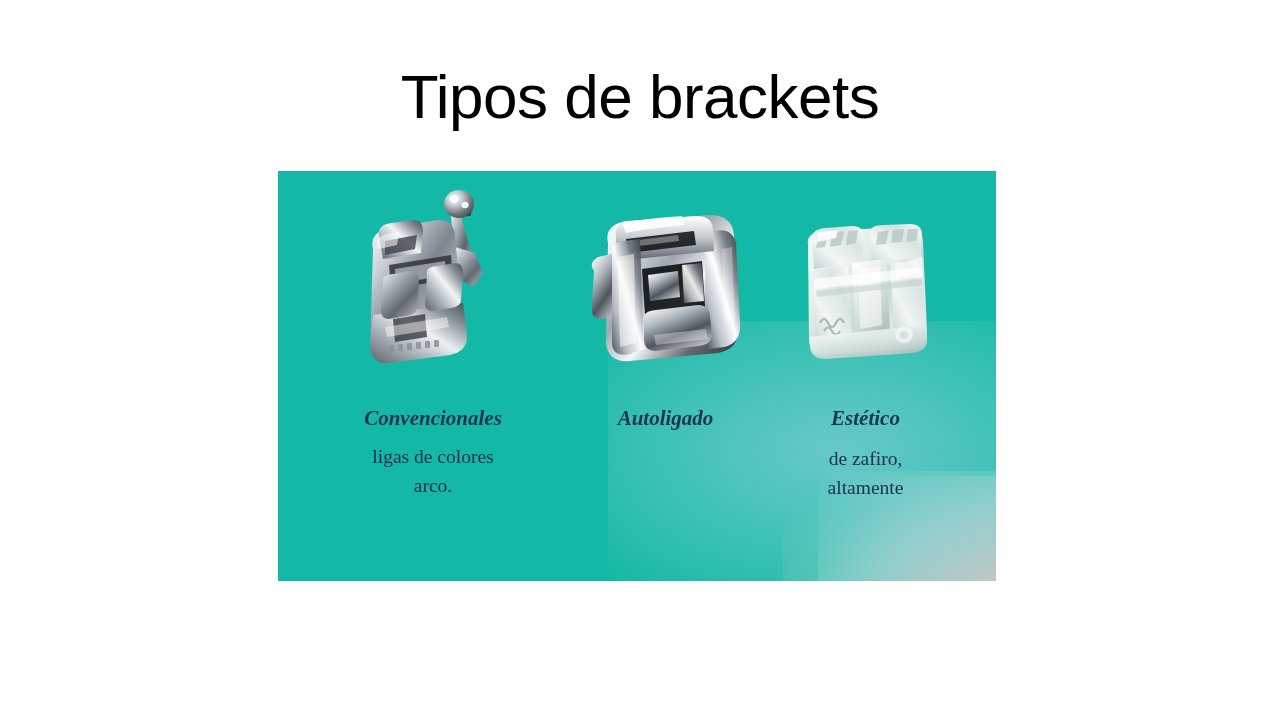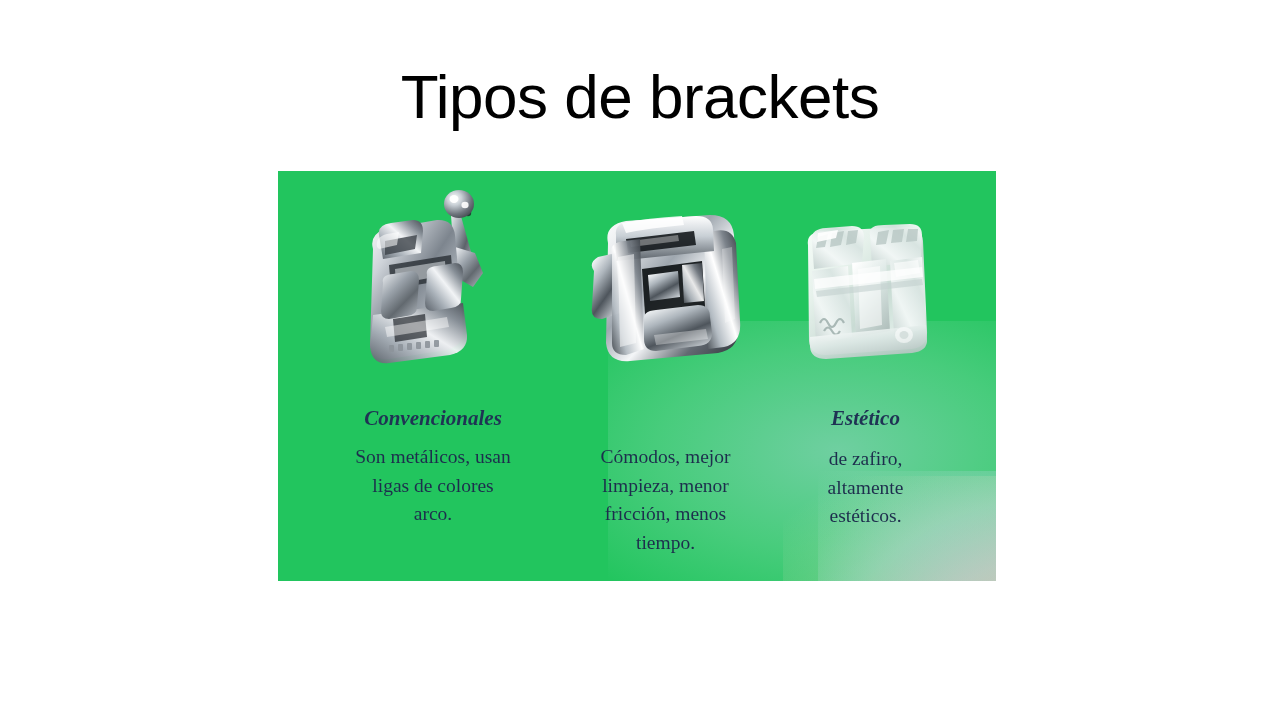--- a/index.html
+++ b/index.html
@@ -41,21 +41,21 @@
     white-space: nowrap;
   }
 
   
   #info-panel {
     position: absolute;
     left: 278px;
     top: 171px;
     width: 718px;
     height: 410px;
-    background: #22c55e;
+    background: #14b8a6;
     overflow: hidden;
   }
   .glow {
     position: absolute;
     pointer-events: none;
   }
   #glow-blue {
     left: 540px;
     top: 300px;
     width: 420px;
@@ -228,21 +228,20 @@
           <path d="M38 132 L70 127 L72 150 L40 155 Z" fill="#22272c" opacity="0.7"></path>
 
           <path d="M22 60 Q20 50 32 47 L44 45 L42 58 L24 62 Z" fill="#ffffff" opacity="0.55"></path>
           <path d="M30 140 L92 130 L94 140 L32 150 Z" fill="#ffffff" opacity="0.45"></path>
         </svg>
       </div>
 
       <div class="col-heading">Convencionales</div>
 
       <div class="col-body">
-        <div>Son metálicos, usan</div>
         <div>ligas de colores</div>
         <div>arco.</div>
       </div>
     </div>
 
     <div class="column" id="column-1">
 
       <div class="bracket-art">
         <svg viewBox="0 0 160 158" xmlns="http://www.w3.org/2000/svg">
           <defs>
@@ -294,27 +293,22 @@
 
           <path d="M26 46 Q22 34 38 32 L54 30 L58 140 L40 146 Q26 146 26 134 Z" fill="url(#c2)" opacity="0.92"></path>
           <path d="M32 48 L48 45 L50 134 L34 138 Z" fill="#ffffff" opacity="0.5"></path>
 
           <path d="M36 14 Q62 9 96 7 L98 16 Q64 19 40 24 Z" fill="#ffffff" opacity="0.85"></path>
           <path d="M68 126 L120 120 L122 130 L70 136 Z" fill="#ffffff" opacity="0.35"></path>
           <path d="M136 40 L146 38 L149 110 L139 114 Z" fill="#ffffff" opacity="0.3"></path>
         </svg>
       </div>
 
-
-      <div class="col-body">
-        <div>Cómodos, mejor</div>
-        <div>limpieza, menor</div>
-        <div>fricción, menos</div>
-        <div>tiempo.</div>
-      </div>
+      <div class="col-heading">Autoligado</div>
+
     </div>
 
     <div class="column" id="column-2">
 
       <div class="bracket-art">
         <svg viewBox="0 0 144 146" xmlns="http://www.w3.org/2000/svg">
           <defs>
             <linearGradient id="g1" x1="0" y1="0" x2="1" y2="1">
               <stop offset="0%" stop-color="#ffffff"></stop>
               <stop offset="30%" stop-color="#eef3f1"></stop>
@@ -376,18 +370,17 @@
           <path d="M24 14 L44 11 L42 19 L23 23 Z" fill="#ffffff" opacity="0.9"></path>
           <path d="M100 44 L124 41 L126 54 L102 58 Z" fill="#ffffff" opacity="0.6"></path>
         </svg>
       </div>
 
       <div class="col-heading">Estético</div>
 
       <div class="col-body">
         <div>de zafiro,</div>
         <div>altamente</div>
-        <div>estéticos.</div>
       </div>
     </div>
 
   </div>
 </div>
 
 </body></html>

